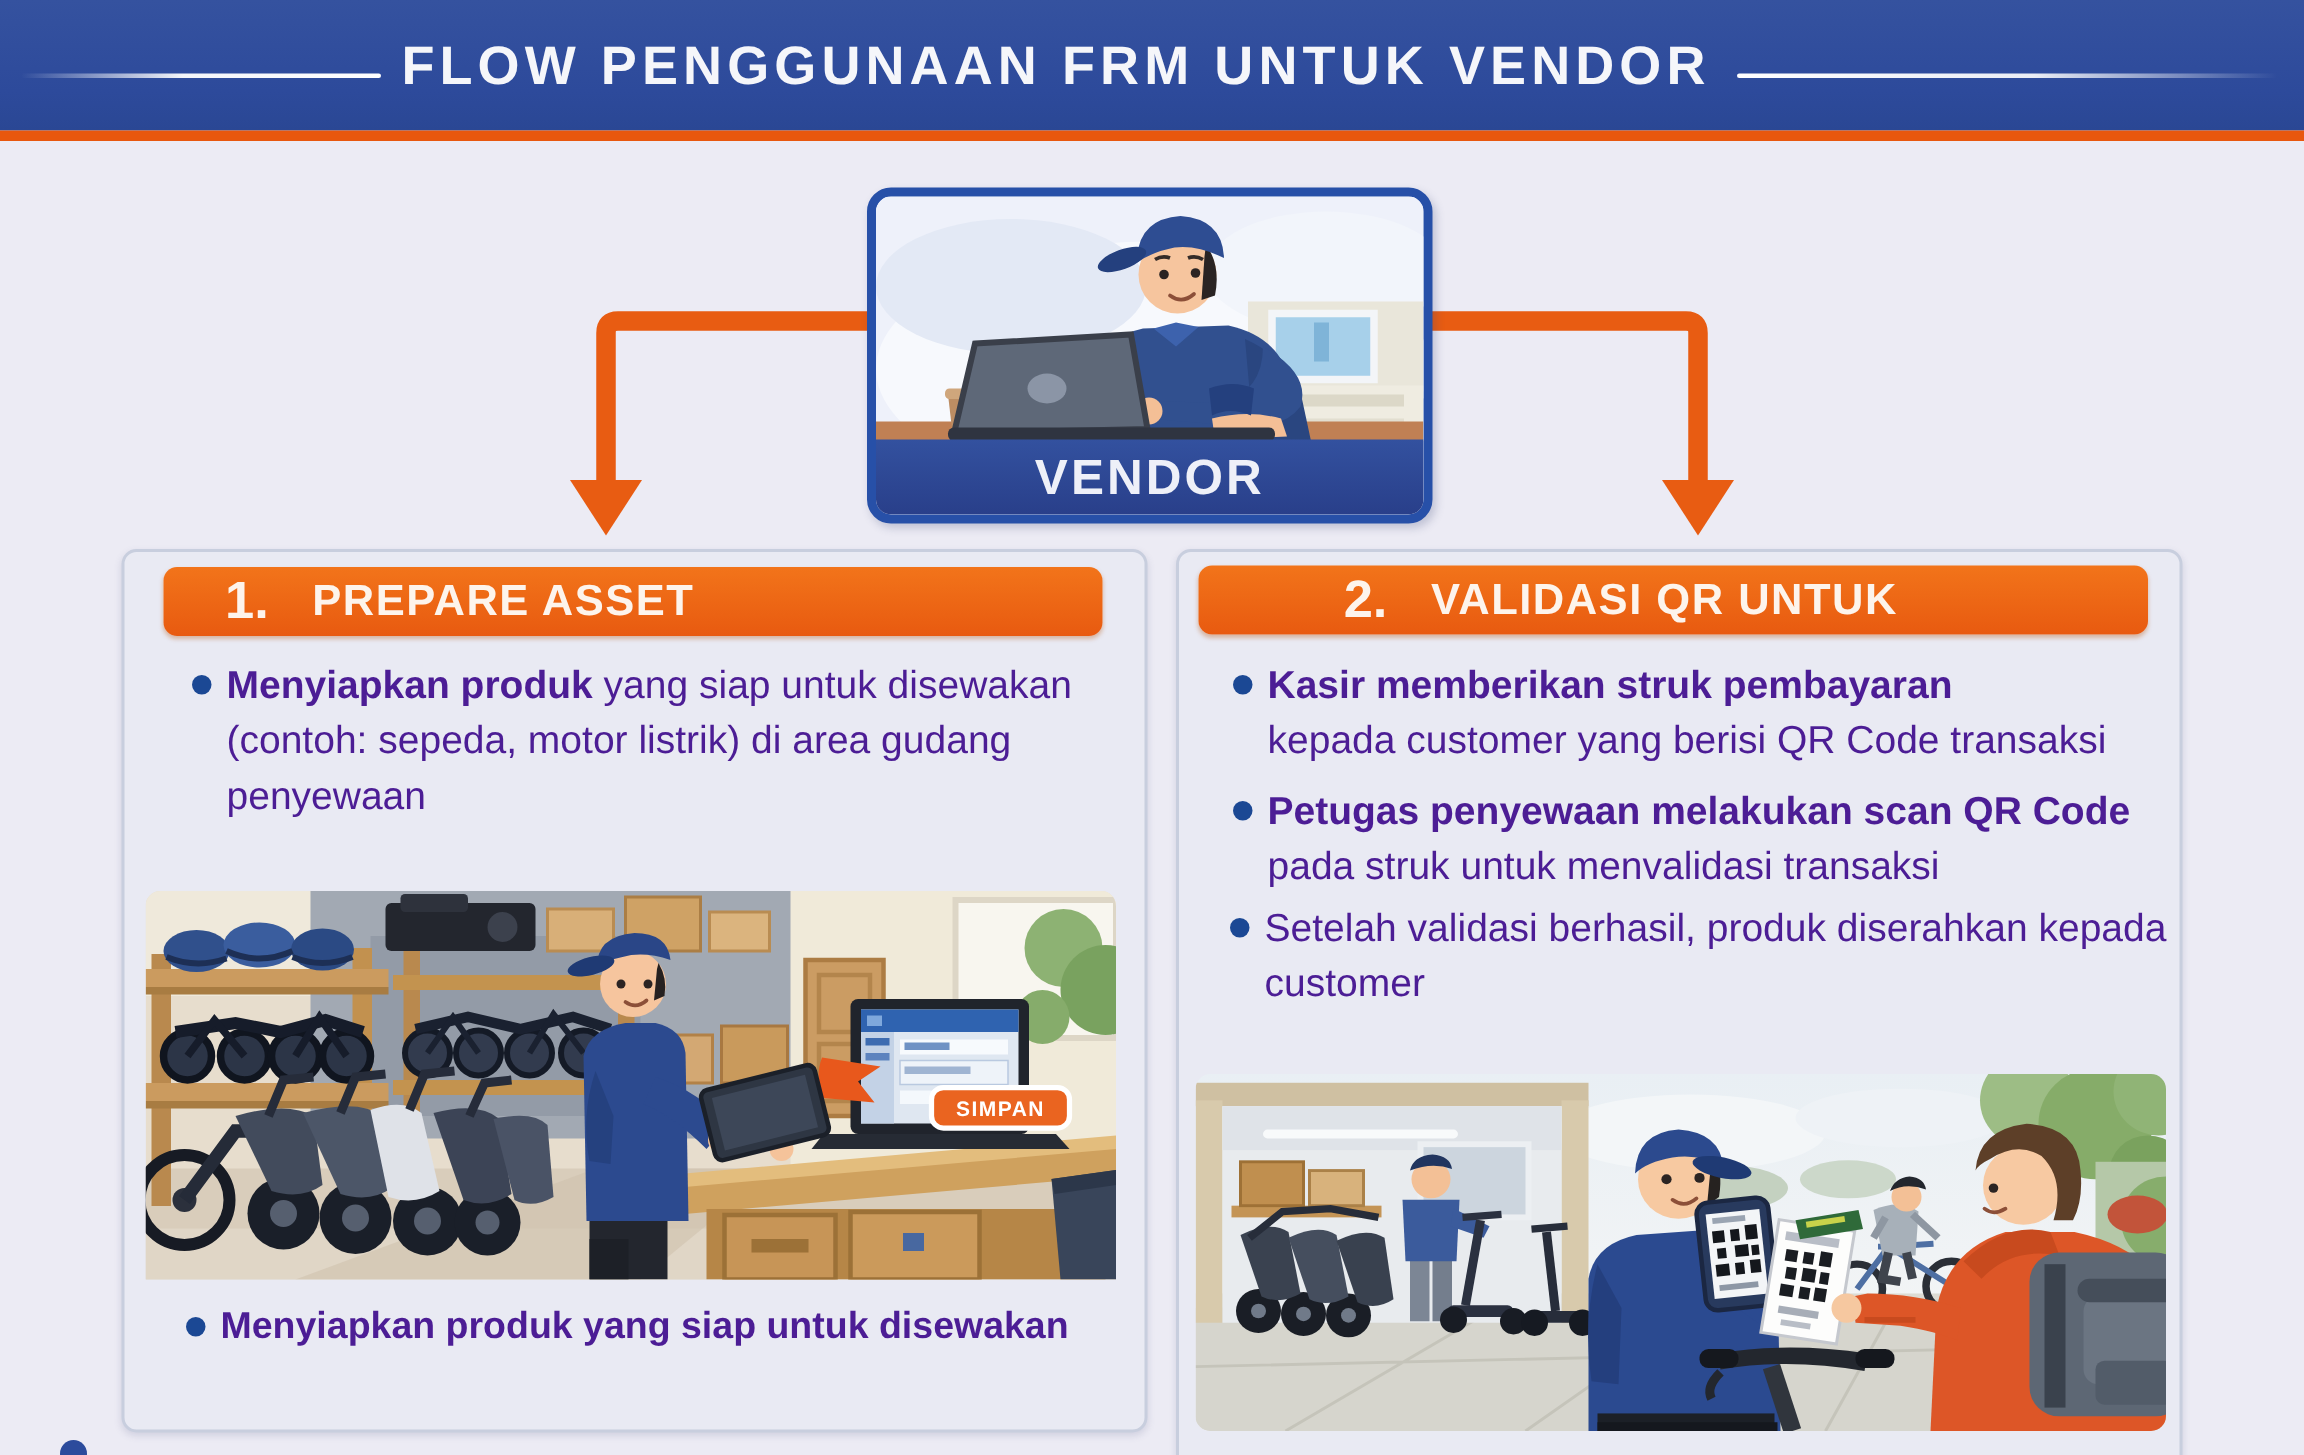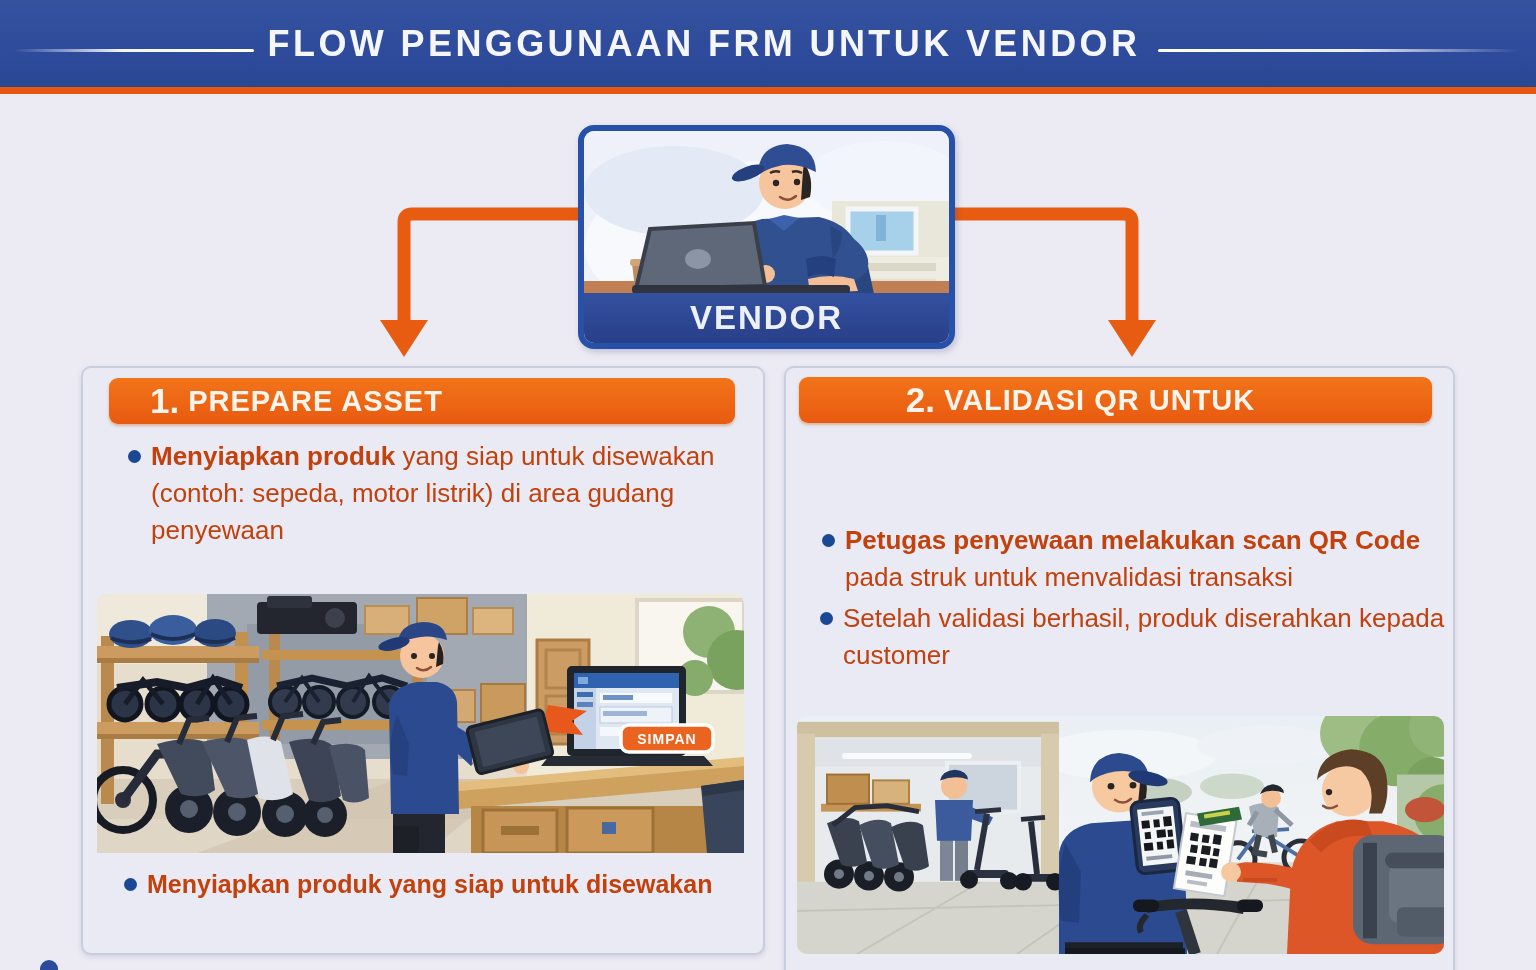--- a/index.html
+++ b/index.html
@@ -25,24 +25,24 @@
 
   .panel{position:absolute;background:#e9eaf3;border:2px solid #c8cede;border-radius:10px;
          box-sizing:border-box;box-shadow:0 2px 5px rgba(90,95,140,.18);}
   .panel.lp{left:81px;top:366px;width:684px;height:589px;}
   .panel.rp{left:784px;top:366px;width:671px;height:620px;}
   .ohead{position:absolute;border-radius:9px;height:46px;
          background:linear-gradient(180deg,#f2741a,#e85a10);
          box-shadow:0 2px 3px rgba(180,80,10,.35);
          display:flex;align-items:center;color:#fdf4ec;white-space:nowrap;}
   .ohead .num{font-size:35px;font-weight:bold;margin-right:9px;}
-  .ohead .txt{font-size:29px;font-weight:bold;letter-spacing:1px;}
+  .ohead .txt{font-size:29px;font-weight:bold;letter-spacing:1px;margin-left:20px;}
   .lp .ohead{left:26px;top:10px;width:626px;padding-left:41px;box-sizing:border-box;}
   .rp .ohead{left:13px;top:9px;width:633px;justify-content:center;}
-  .blt{position:absolute;color:#c2410c;font-size:26px;line-height:37px;white-space:nowrap;}
+  .blt{position:absolute;color:#4c1d95;font-size:26px;line-height:37px;white-space:nowrap;}
   .blt .dot{position:absolute;left:-23px;top:12px;width:13px;height:13px;border-radius:50%;background:#1b4894;}
   .illus{position:absolute;border-radius:10px;overflow:hidden;}
   .lp .illus{left:14px;top:226px;width:647px;height:310px;}
   .rp .illus{left:11px;top:348px;width:647px;height:238px;}
   .cornerdot{position:absolute;left:40px;top:960px;width:18px;height:18px;border-radius:50%;background:#2c4b9c;}
 </style>
 </head>
 <body>
   <div class="banner"></div>
   <div class="title">FLOW PENGGUNAAN FRM UNTUK VENDOR</div>
@@ -264,20 +264,25 @@
     <div class="blt" style="left:64px;top:498px;font-size:25px;">
       <span class="dot"></span>
       <b>Menyiapkan produk yang siap untuk disewakan</b>
     </div>
   </div>
 
   <div class="panel rp">
     <div class="ohead">
       <span class="num" style="margin-left:-70px">2.</span>
       <span class="txt">VALIDASI QR UNTUK</span>
+    </div>
+    <div class="blt" style="left:59px;top:70px;">
+      <span class="dot"></span>
+      <b>Kasir memberikan struk pembayaran</b><br>
+      kepada customer yang berisi QR Code transaksi
     </div>
     <div class="blt" style="left:57px;top:232px;">
       <span class="dot"></span>
       Setelah validasi berhasil, produk diserahkan kepada<br>
       customer
     </div>
     <div class="blt" style="left:59px;top:154px;">
       <span class="dot"></span>
       <b>Petugas penyewaan melakukan scan QR Code</b><br>
       pada struk untuk menvalidasi transaksi

